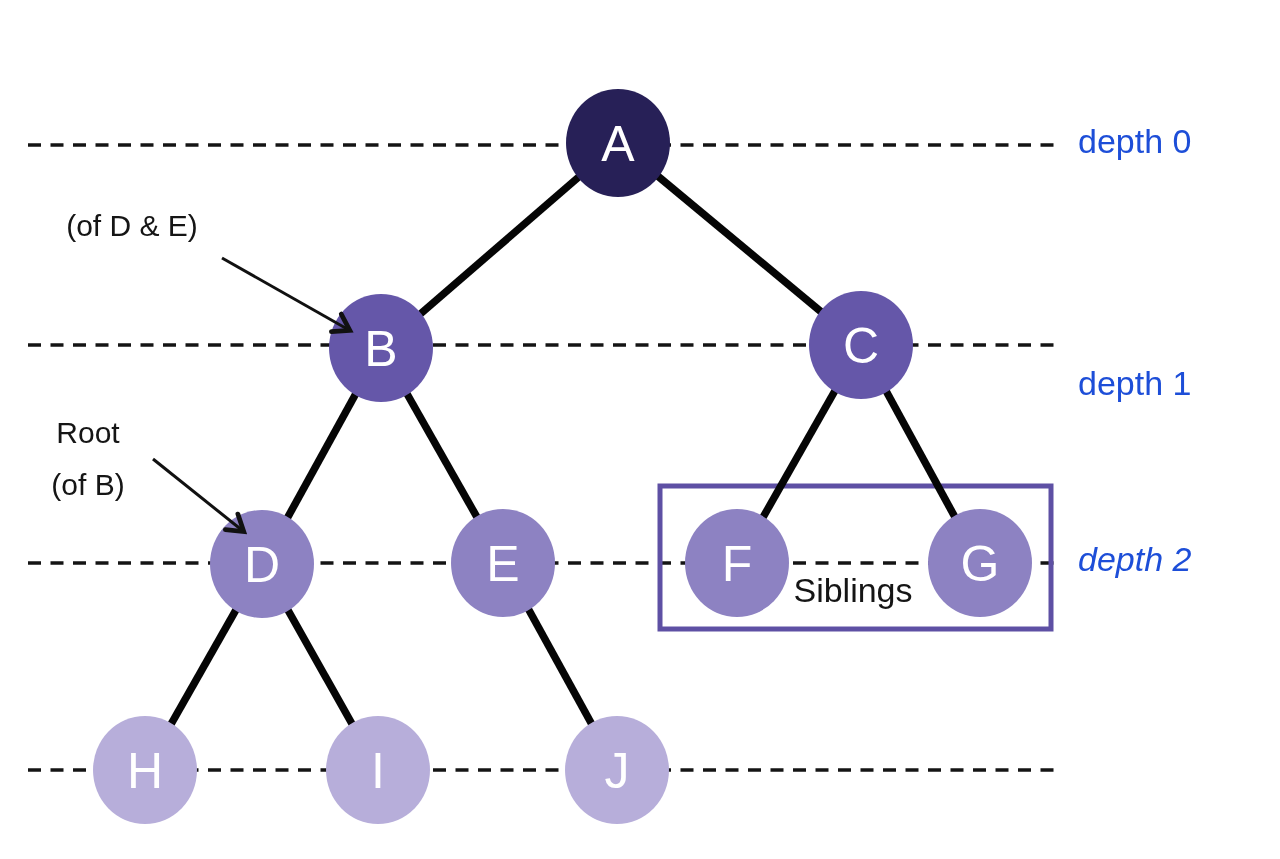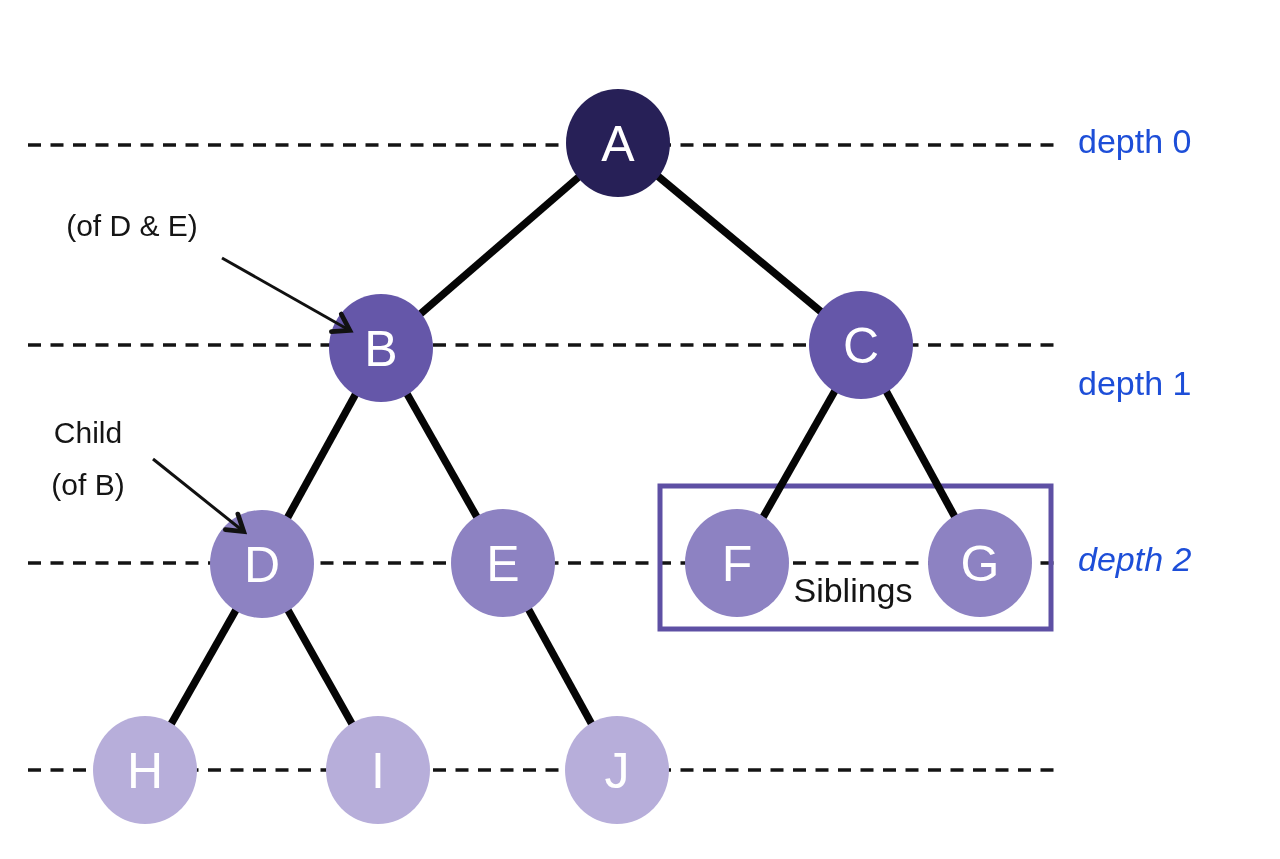--- a/index.html
+++ b/index.html
@@ -112,21 +112,21 @@
       <line x1="222" y1="258" x2="349" y2="330" stroke="#111111" stroke-width="3" marker-end="url(#arrowv)"></line>
       <line x1="153" y1="459" x2="243" y2="531" stroke="#111111" stroke-width="3" marker-end="url(#arrowv)"></line>
     </svg>
 
 
   <div class="overlay-label parent-label">
     <span class="label-line">(of D &amp; E)</span>
   </div>
 
   <div class="overlay-label child-label">
-    <span class="label-line">Child</span>
+    <span class="label-line">Root</span>
     <span class="label-line">(of B)</span>
   </div>
 
   <div class="overlay-label siblings-label">Siblings</div>
 
   <div class="overlay-label depth-label" style="top: 122px;">depth 0</div>
   <div class="overlay-label depth-label" style="top: 336px; margin-top: 28px;">depth 1</div>
   <div class="overlay-label depth-label" style="top: 540px; font-style: italic;">depth 2</div>
 
 </div>

